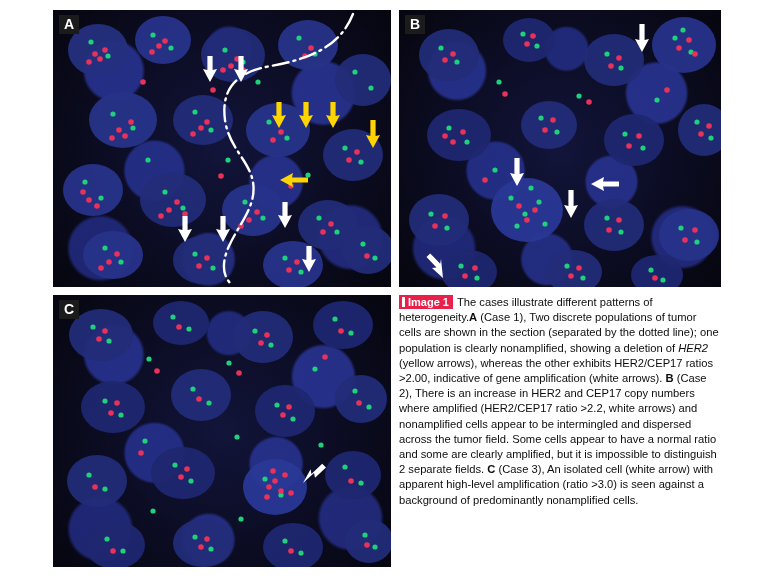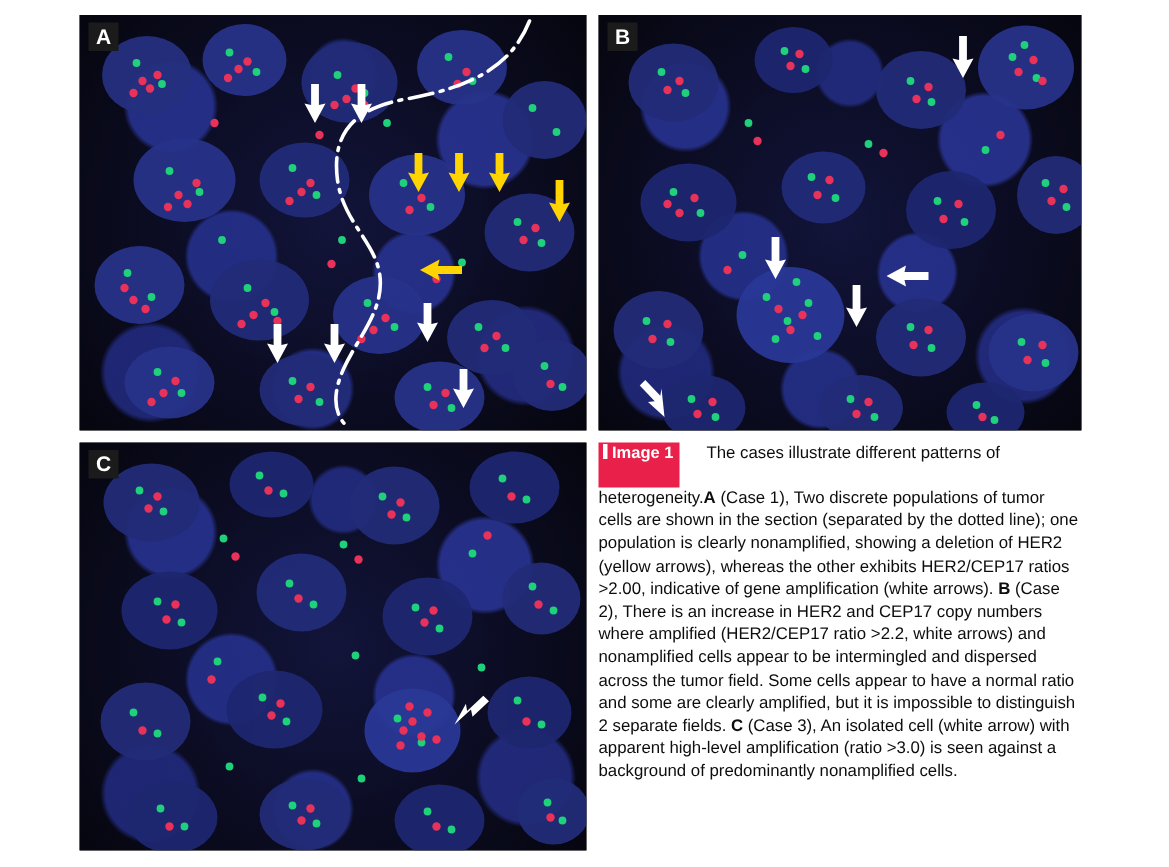--- a/index.html
+++ b/index.html
@@ -74,34 +74,34 @@
     font-family: "Liberation Sans", sans-serif;
     text-align: left;
   }
   .cap-tag {
     display: inline-block;
     background: #e8204a;
     color: #ffffff;
     font-weight: bold;
     font-size: 11px;
     line-height: 14px;
-    padding: 0 4px 16px 3px;
-    margin-right: 18px;
+    padding: 0 4px 0 3px;
+    margin-right: 4px;
     vertical-align: baseline;
   }
   .cap-tag .bar {
     display: inline-block;
     width: 3px;
     height: 10px;
     background: #ffffff;
     margin-right: 3px;
     vertical-align: -1px;
   }
   .b { font-weight: bold; }
-  .i { }
+  .i { font-style: italic; }
 </style>
 </head>
 <body>
 
 <div class="page">
 
   <div class="panel" id="panel-a">
     <div class="field"></div>
     <svg width="338" height="277" viewBox="0 0 338 277">
       <defs>

